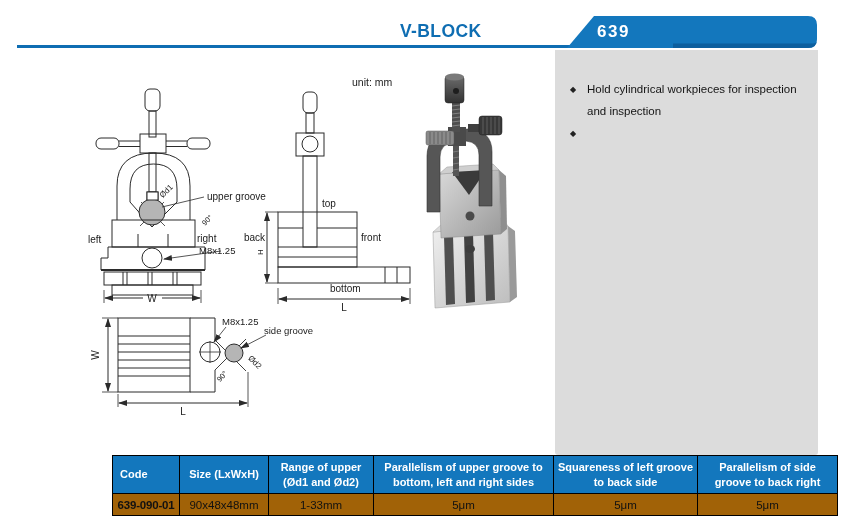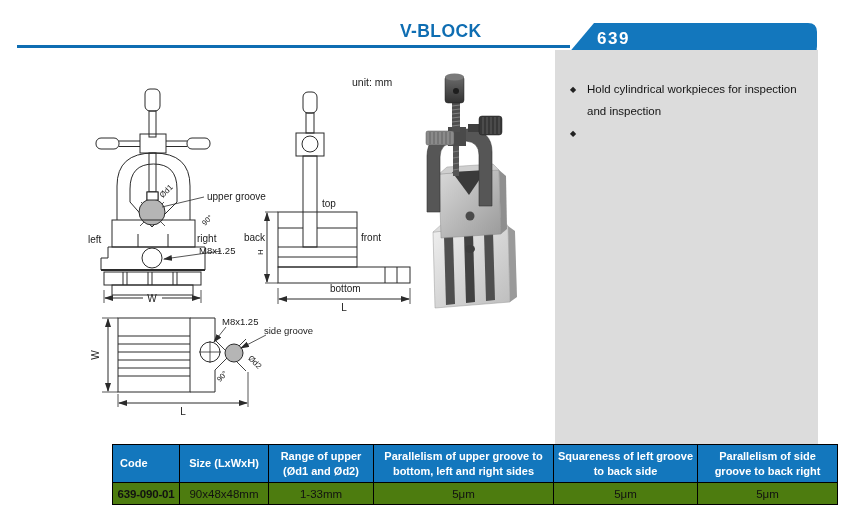--- a/index.html
+++ b/index.html
@@ -2,42 +2,42 @@
 <html><head>
 <meta charset="utf-8">
 <style>
   html,body{margin:0;padding:0;background:#fff;}
   .page{position:relative;width:841px;height:530px;background:#fff;overflow:hidden;
         font-family:"Liberation Sans",sans-serif;}
   
   .page-title{position:absolute;left:400px;top:21px;width:140px;text-align:left;
       font-size:17.5px;font-weight:bold;color:#0e6db2;letter-spacing:.4px;}
   .header-rule{position:absolute;left:17px;top:45px;width:553px;height:3px;background:#0e6db2;}
-  .banner{position:absolute;left:567px;top:16px;width:250px;height:32px;margin-top:7px;}
+  .banner{position:absolute;left:567px;top:16px;width:250px;height:32px;}
   .banner svg{position:absolute;left:0;top:0;}
   .banner-num{position:absolute;left:30px;top:0;width:200px;height:32px;line-height:31px;
       color:#fff;font-size:17px;font-weight:bold;letter-spacing:1.5px;}
   
   .info-panel{position:absolute;left:555px;top:50px;width:263px;height:405px;
       background:#dcdcdc;border-radius:0 0 3px 3px;}
   .bullets{padding:29px 6px 0 15px;}
   .bullet-row{display:flex;gap:7px;margin:0 0 1px 0;}
   .diamond{flex:0 0 10px;font-size:8px;line-height:21.5px;color:#222;}
   .btext{font-size:11.5px;line-height:21.5px;color:#141414;}
   
   .diagram{position:absolute;left:0;top:0;}
   .diagram text{fill:#1a1a1a;font-family:"Liberation Sans",sans-serif;}
   
-  .spec{position:absolute;left:112px;top:444px;width:725px;border-collapse:collapse;
+  .spec{position:absolute;left:112px;top:455px;width:725px;border-collapse:collapse;
       table-layout:fixed;}
   .spec th{background:#1377bd;color:#fff;font-size:11px;font-weight:bold;
       border:1px solid #000;padding:2px 3px;height:33px;line-height:1.3;text-align:center;
       vertical-align:middle;}
   .spec th.th-left{text-align:left;padding-left:7px;}
-  .spec td{border:1px solid #000;background:#4d7c0f;color:#111;font-size:11.5px;
+  .spec td{border:1px solid #000;background:#a16207;color:#111;font-size:11.5px;
       text-align:center;height:19px;padding:1px 2px;vertical-align:middle;}
   .spec td.code{font-weight:bold;letter-spacing:-.2px;}
 </style>
 </head>
 <body>
 
 <div class="page">
 
   <div class="page-title">V-BLOCK</div>
   <div class="header-rule"></div>

